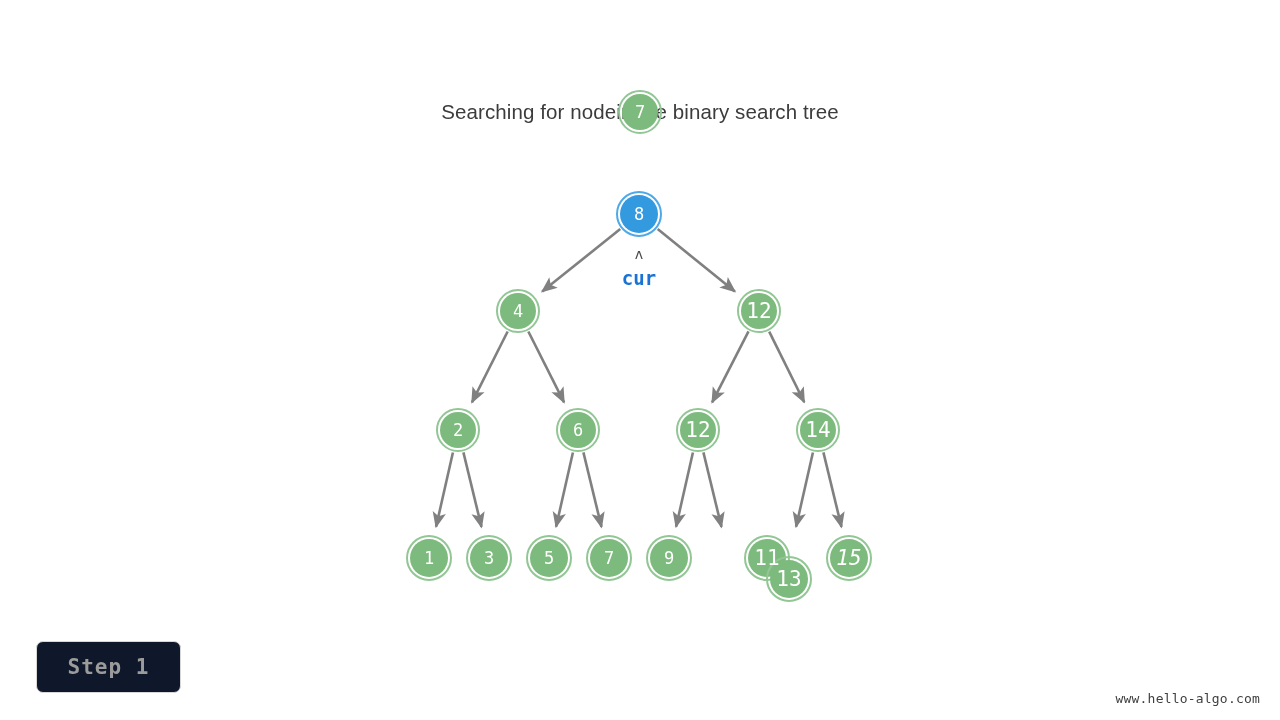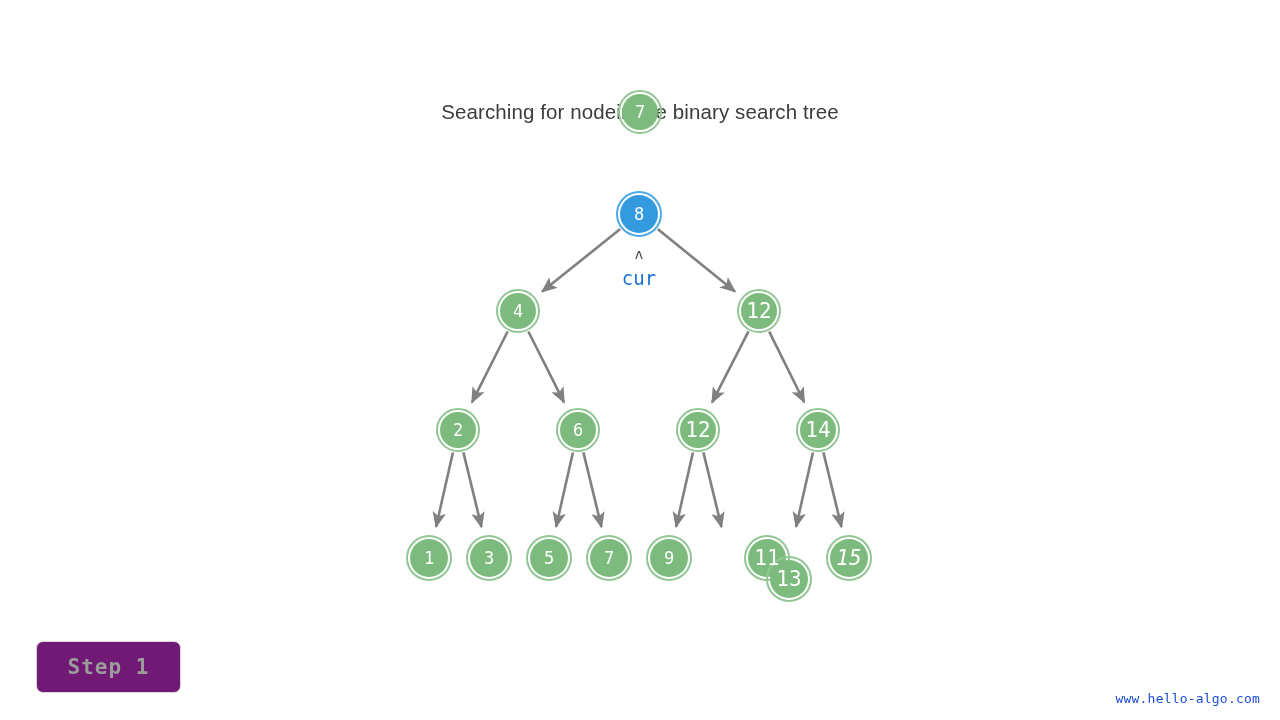--- a/index.html
+++ b/index.html
@@ -103,55 +103,55 @@
   }
   .pointer-caret {
     font-family: "DejaVu Sans Mono", monospace;
     font-size: 14px;
     color: #4a4a4a;
     line-height: 1;
   }
   .pointer-name {
     font-family: "DejaVu Sans Mono", monospace;
     font-size: 19px;
-    font-weight: normal;
+    font-weight: bold;
     color: #1a73d4;
     line-height: 1;
     margin-top: 8px;
   }
 
   
   .step-badge {
     position: absolute;
     left: 36px;
     top: 641px;
     width: 145px;
     height: 52px;
     box-sizing: border-box;
     border: 1px solid #d8d8d8;
     border-radius: 7px;
-    background: #701a75;
+    background: #0f172a;
     display: flex;
     align-items: center;
     justify-content: center;
     font-family: "DejaVu Sans Mono", monospace;
     font-size: 21px;
     font-weight: bold;
     color: #9b9b9b;
     letter-spacing: 1px;
   }
 
   
   .watermark {
     position: absolute;
     right: 20px;
     bottom: 14px;
     font-family: "DejaVu Sans Mono", monospace;
     font-size: 13px;
-    color: #1d4ed8;
+    color: #404040;
     letter-spacing: 0.2px;
   }
 </style>
 </head>
 <body>
 
 <div id="stage">
 
   <div class="title-row">
     <span class="title-text">Searching for node</span>

